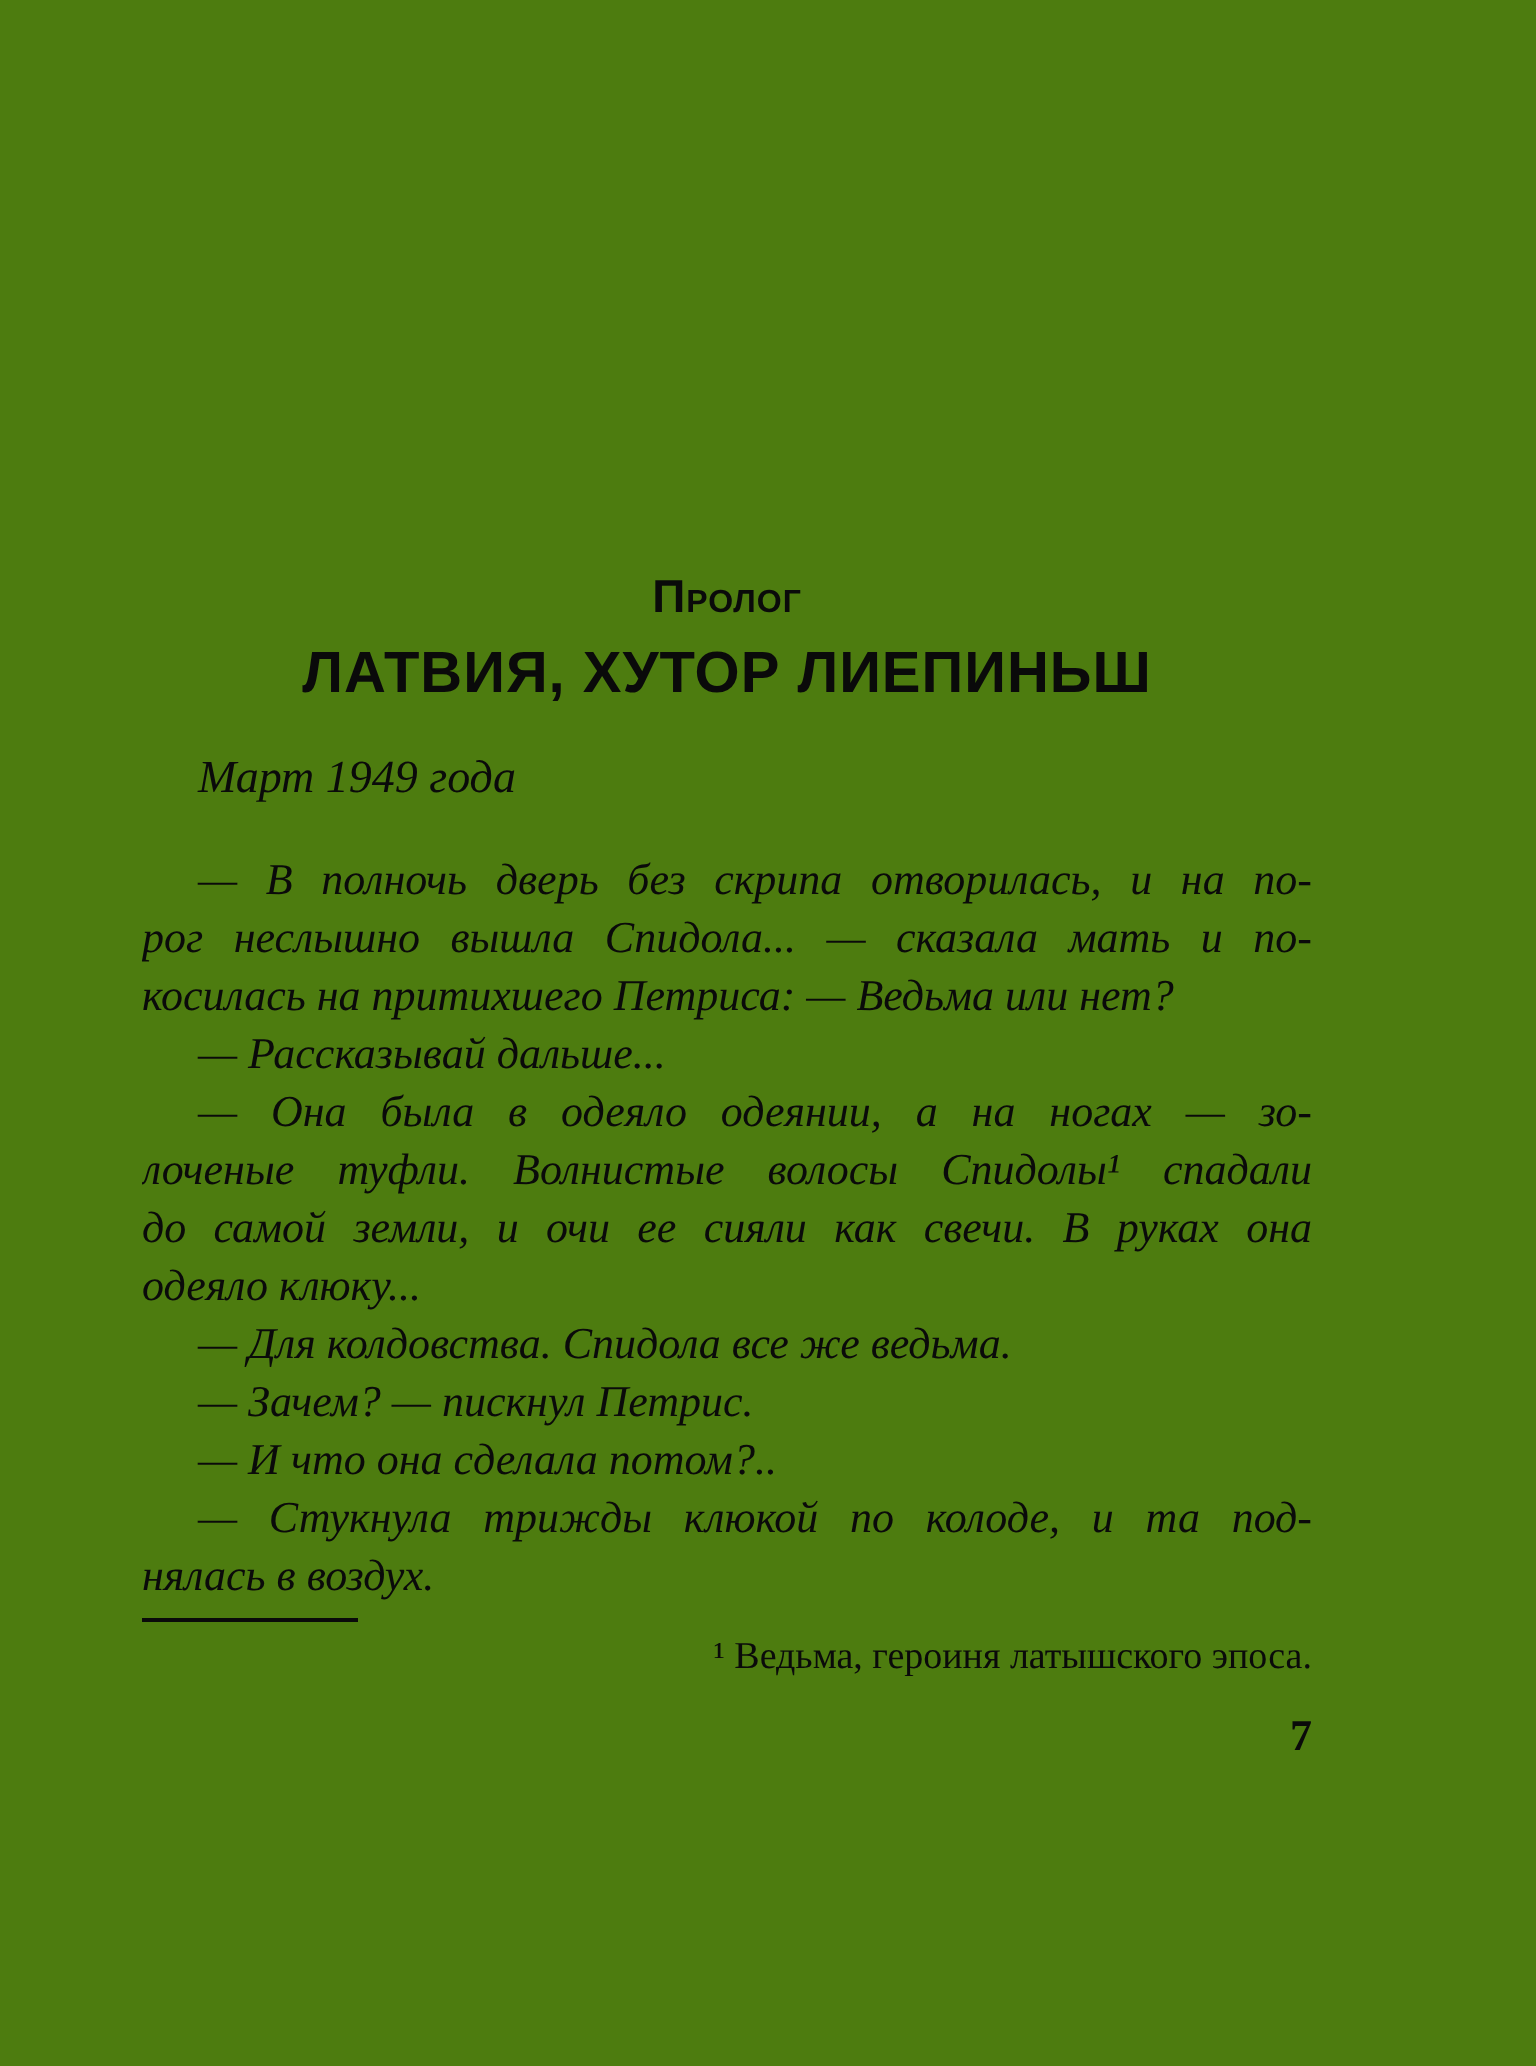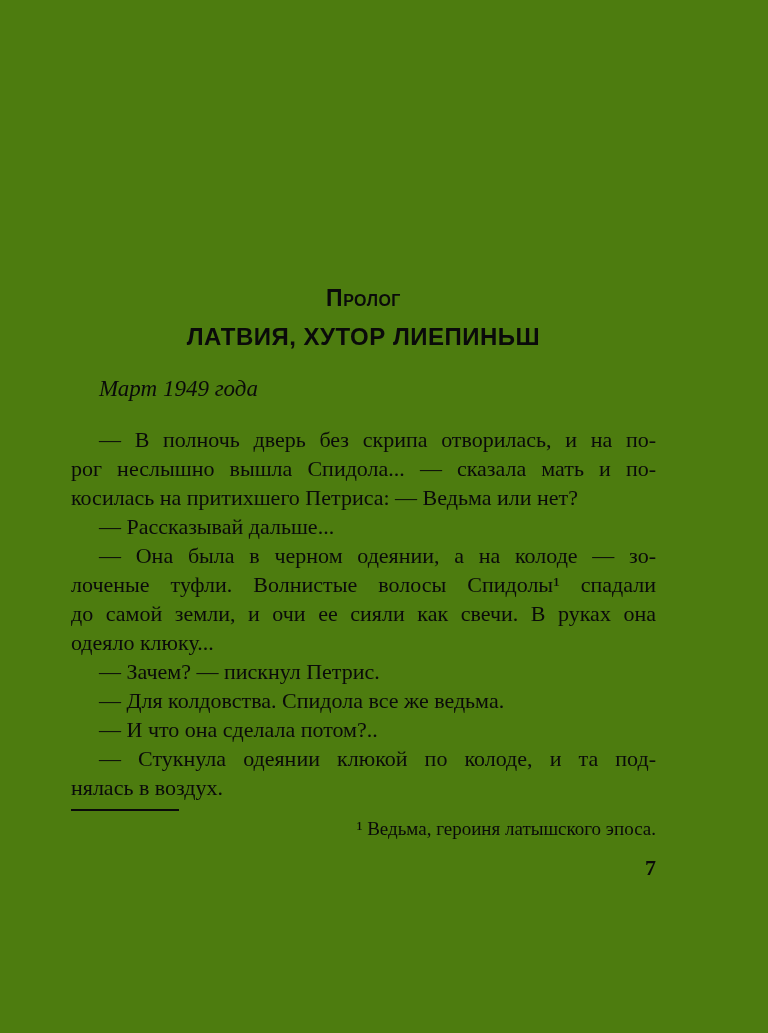--- a/index.html
+++ b/index.html
@@ -25,38 +25,38 @@
     font-variant: small-caps;
     font-size: 23px;
     line-height: 22px;
     text-align: center;
     letter-spacing: 0.5px;
   }
   .title {
     margin: 13px 0 0 0;
     font-family: "Liberation Sans", sans-serif;
     font-weight: bold;
-    font-size: 24px;
+    font-size: 29px;
     line-height: 30px;
     text-align: center;
     letter-spacing: 0.5px;
   }
   .dateline {
     margin-top: 25px;
     font-style: italic;
     font-size: 23px;
     line-height: 24px;
     text-indent: 28px;
   }
   .paragraphs {
     margin-top: 24px;
     font-size: 22px;
     line-height: 29px;
   }
-  .para { margin: 0; padding: 0; }
+  .para { margin: 0; padding: 0; font-style: italic; }
   .line {
     display: block;
     text-align: justify;
     text-align-last: justify;
     white-space: normal;
     overflow: hidden;
   }
   .line.first { text-indent: 28px; }
   .line.last { text-align-last: left; }
   .footnote-rule {
@@ -92,36 +92,36 @@
     <div class="paragraphs">
       <p class="para">
         <span class="line first">— В полночь дверь без скрипа отворилась, и на по-</span>
         <span class="line">рог неслышно вышла Спидола... — сказала мать и по-</span>
         <span class="line last">косилась на притихшего Петриса: — Ведьма или нет?</span>
       </p>
       <p class="para">
         <span class="line first last">— Рассказывай дальше...</span>
       </p>
       <p class="para">
-        <span class="line first">— Она была в черном одеянии, а на колоде — зо-</span>
+        <span class="line first">— Она была в одеяло одеянии, а на ногах — зо-</span>
         <span class="line">лоченые туфли. Волнистые волосы Спидолы¹ спадали</span>
         <span class="line">до самой земли, и очи ее сияли как свечи. В руках она</span>
         <span class="line last">одеяло клюку...</span>
       </p>
       <p class="para">
-        <span class="line first last">— Зачем? — пискнул Петрис.</span>
+        <span class="line first last">— Для колдовства. Спидола все же ведьма.</span>
       </p>
       <p class="para">
-        <span class="line first last">— Для колдовства. Спидола все же ведьма.</span>
+        <span class="line first last">— Зачем? — пискнул Петрис.</span>
       </p>
       <p class="para">
         <span class="line first last">— И что она сделала потом?..</span>
       </p>
       <p class="para">
-        <span class="line first">— Стукнула одеянии клюкой по колоде, и та под-</span>
+        <span class="line first">— Стукнула трижды клюкой по колоде, и та под-</span>
         <span class="line last">нялась в воздух.</span>
       </p>
     </div>
 
     <div class="footnote-rule"></div>
     <div class="footnote">
       <span>¹</span>
       <span>Ведьма, героиня латышского эпоса.</span>
     </div>
 

